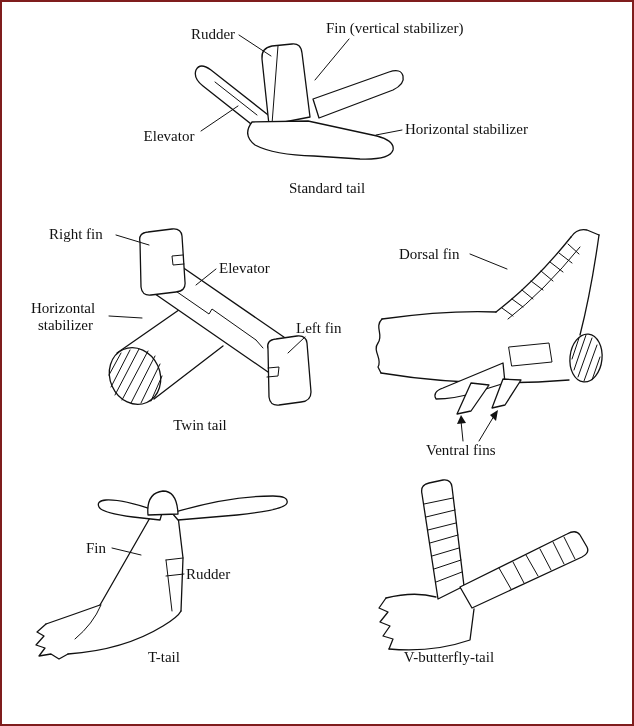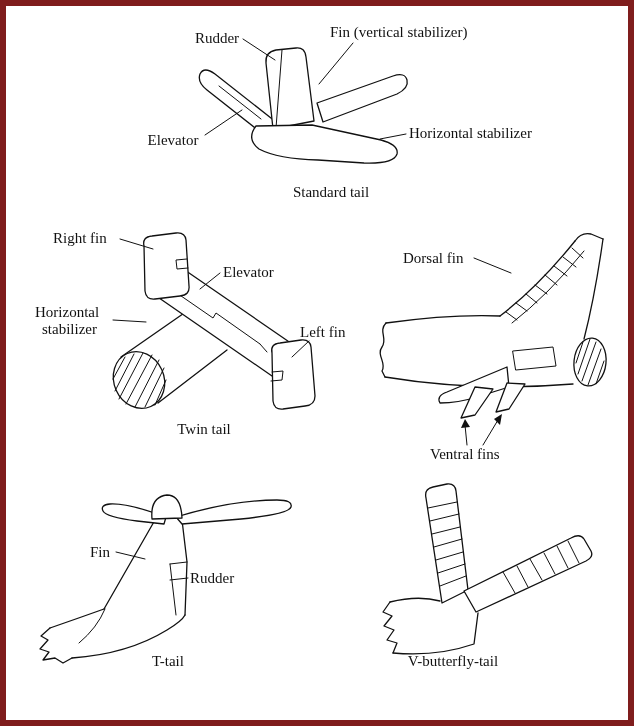--- a/index.html
+++ b/index.html
@@ -4,21 +4,21 @@
 <style>
   html, body { margin: 0; padding: 0; background: #ffffff; }
   #canvas {
     position: relative;
     width: 634px;
     height: 726px;
     background: #ffffff;
     font-family: "Liberation Serif", serif;
     overflow: hidden;
     box-sizing: border-box;
-    border: 6px solid #7f1d1d;
+    border: 2px solid #7f1d1d;
   }
   svg { display: block; }
   svg text {
     font-family: "Liberation Serif", serif;
     font-size: 15px;
     fill: #111111;
   }
   .ink    { stroke: #111111; stroke-width: 1.3; fill: none; stroke-linecap: round; stroke-linejoin: round; }
   .solid  { stroke: #111111; stroke-width: 1.3; fill: #ffffff; stroke-linejoin: round; }
   .thin   { stroke: #111111; stroke-width: 1;   fill: none; stroke-linecap: round; }

